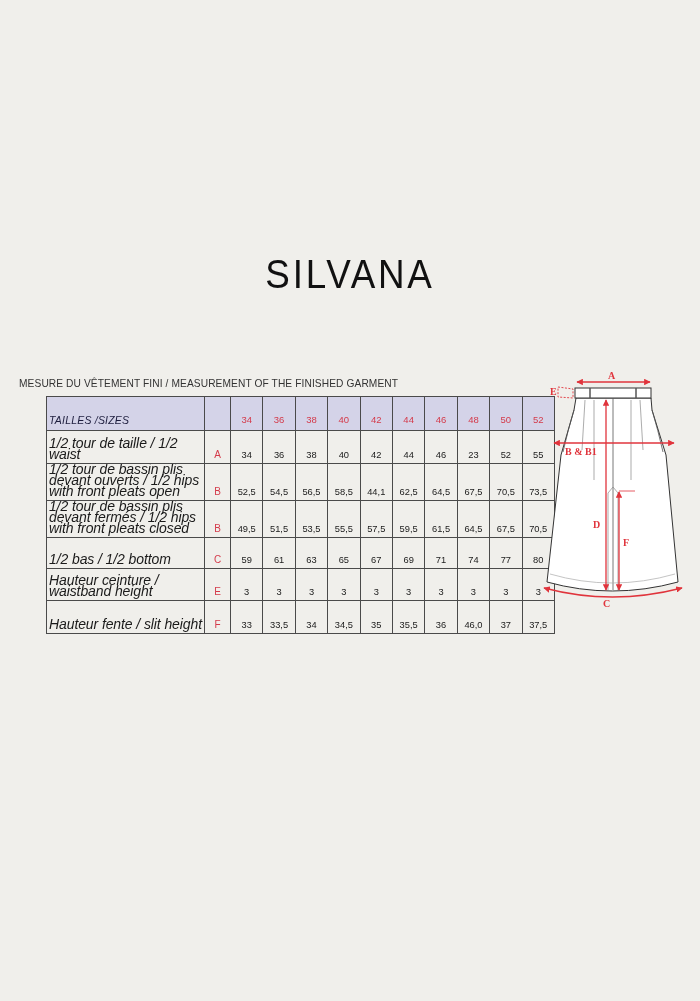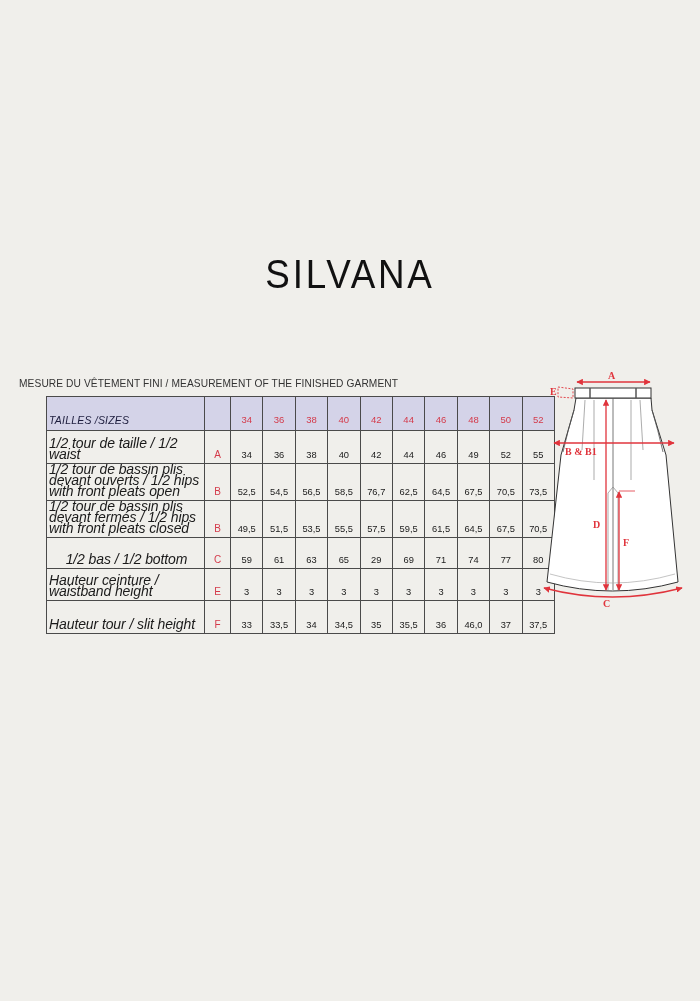--- a/index.html
+++ b/index.html
@@ -41,21 +41,21 @@
   .hdr-size { color: #d43a4a; font-size: 9.5px; text-align: center; padding-bottom: 5px !important; }
   td.lbl {
     font-style: italic; font-size: 14px; line-height: 11px; color: #1a1a1a;
     text-align: left; padding: 0 0 3px 2px !important; letter-spacing: -0.1px;
   }
   td.letter { color: #d43a4a; text-align: center; font-size: 10px; padding-bottom: 3px !important; }
   td.val { text-align: center; font-size: 9.3px; padding-bottom: 3px !important; color: #1a1a1a; }
   tr.r-a td { height: 29px; }
   tr.r-b1 td { height: 27px; }
   tr.r-b2 td { height: 29px; }
-  tr.r-c td { height: 27px; text-align: center; }
+  tr.r-c td { height: 27px; }
   tr.r-d td { height: 29px; }
   tr.r-e td { height: 28px; }
   tr.r-f td { height: 29px; }
   .diagram { position: absolute; left: 530px; top: 360px; width: 170px; height: 260px; }
 </style>
 </head>
 <body>
 
 <div class="title">SILVANA</div>
 <div class="subtitle">MESURE DU VÊTEMENT FINI / MEASUREMENT OF THE FINISHED GARMENT</div>
@@ -95,32 +95,32 @@
     <tr class="r-a">
       <td class="lbl">1/2 tour de taille  / 1/2 waist</td>
       <td class="letter">A</td>
       <td class="val">34</td>
       <td class="val">36</td>
       <td class="val">38</td>
       <td class="val">40</td>
       <td class="val">42</td>
       <td class="val">44</td>
       <td class="val">46</td>
-      <td class="val">49</td>
+      <td class="val">23</td>
       <td class="val">52</td>
       <td class="val">55</td>
     </tr>
     <tr class="r-b1">
       <td class="lbl">1/2 tour de bassin plis devant ouverts / 1/2 hips with front pleats open</td>
       <td class="letter">B</td>
       <td class="val">52,5</td>
       <td class="val">54,5</td>
       <td class="val">56,5</td>
       <td class="val">58,5</td>
-      <td class="val">76,7</td>
+      <td class="val">44,1</td>
       <td class="val">62,5</td>
       <td class="val">64,5</td>
       <td class="val">67,5</td>
       <td class="val">70,5</td>
       <td class="val">73,5</td>
     </tr>
     <tr class="r-b2">
       <td class="lbl">1/2 tour de bassin plis devant fermés / 1/2 hips with front pleats closed</td>
       <td class="letter">B</td>
       <td class="val">49,5</td>
@@ -134,21 +134,21 @@
       <td class="val">67,5</td>
       <td class="val">70,5</td>
     </tr>
     <tr class="r-c">
       <td class="lbl">1/2 bas / 1/2 bottom</td>
       <td class="letter">C</td>
       <td class="val">59</td>
       <td class="val">61</td>
       <td class="val">63</td>
       <td class="val">65</td>
-      <td class="val">29</td>
+      <td class="val">67</td>
       <td class="val">69</td>
       <td class="val">71</td>
       <td class="val">74</td>
       <td class="val">77</td>
       <td class="val">80</td>
     </tr>
     <tr class="r-e">
       <td class="lbl">Hauteur ceinture / waistband height</td>
       <td class="letter">E</td>
       <td class="val">3</td>
@@ -156,21 +156,21 @@
       <td class="val">3</td>
       <td class="val">3</td>
       <td class="val">3</td>
       <td class="val">3</td>
       <td class="val">3</td>
       <td class="val">3</td>
       <td class="val">3</td>
       <td class="val">3</td>
     </tr>
     <tr class="r-f">
-      <td class="lbl">Hauteur tour  / slit height</td>
+      <td class="lbl">Hauteur fente  / slit height</td>
       <td class="letter">F</td>
       <td class="val">33</td>
       <td class="val">33,5</td>
       <td class="val">34</td>
       <td class="val">34,5</td>
       <td class="val">35</td>
       <td class="val">35,5</td>
       <td class="val">36</td>
       <td class="val">46,0</td>
       <td class="val">37</td>

